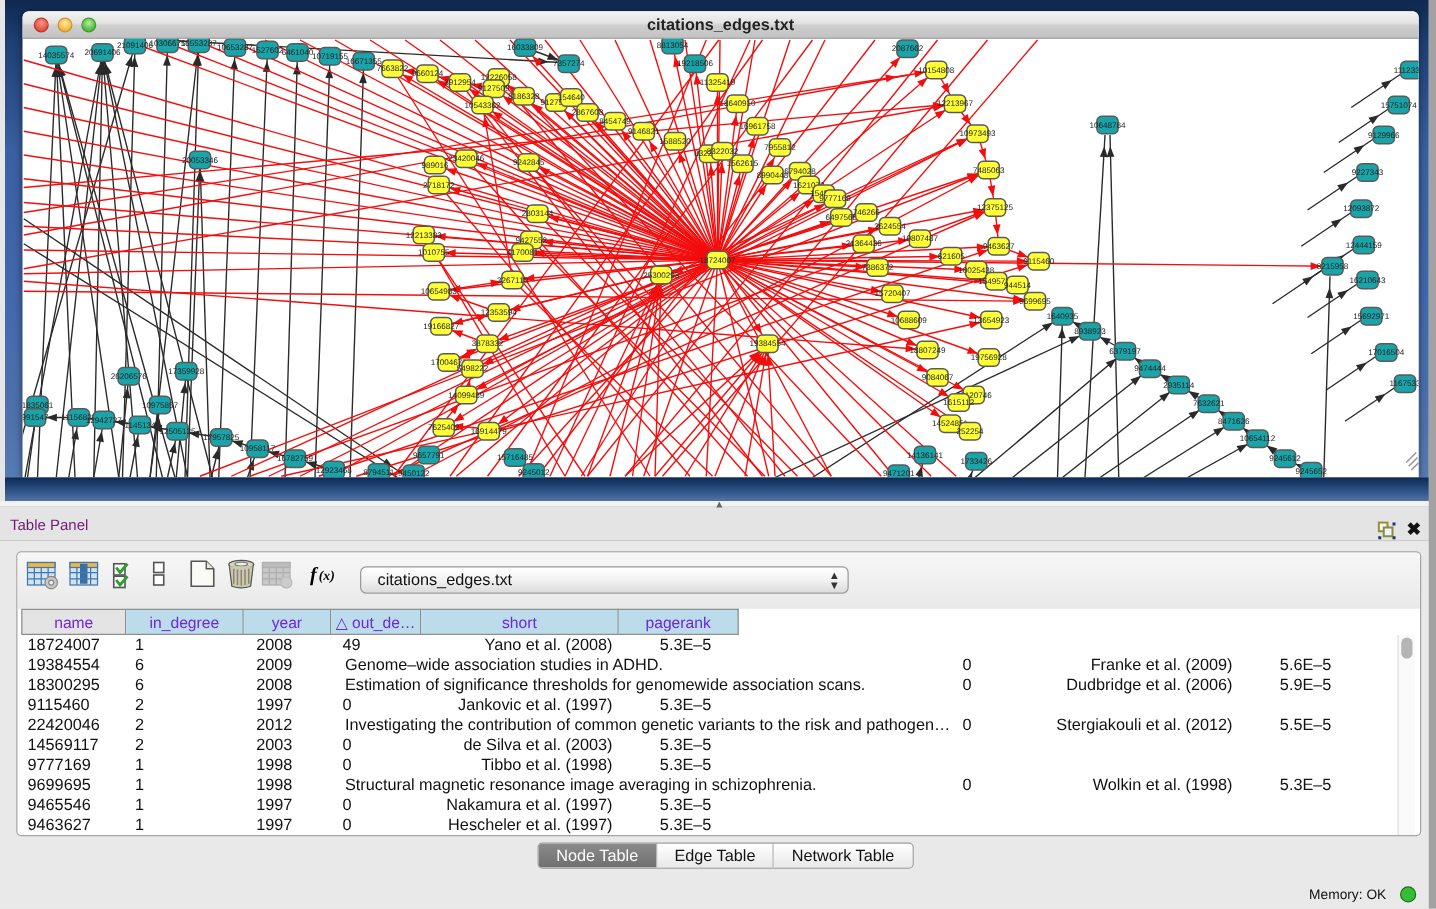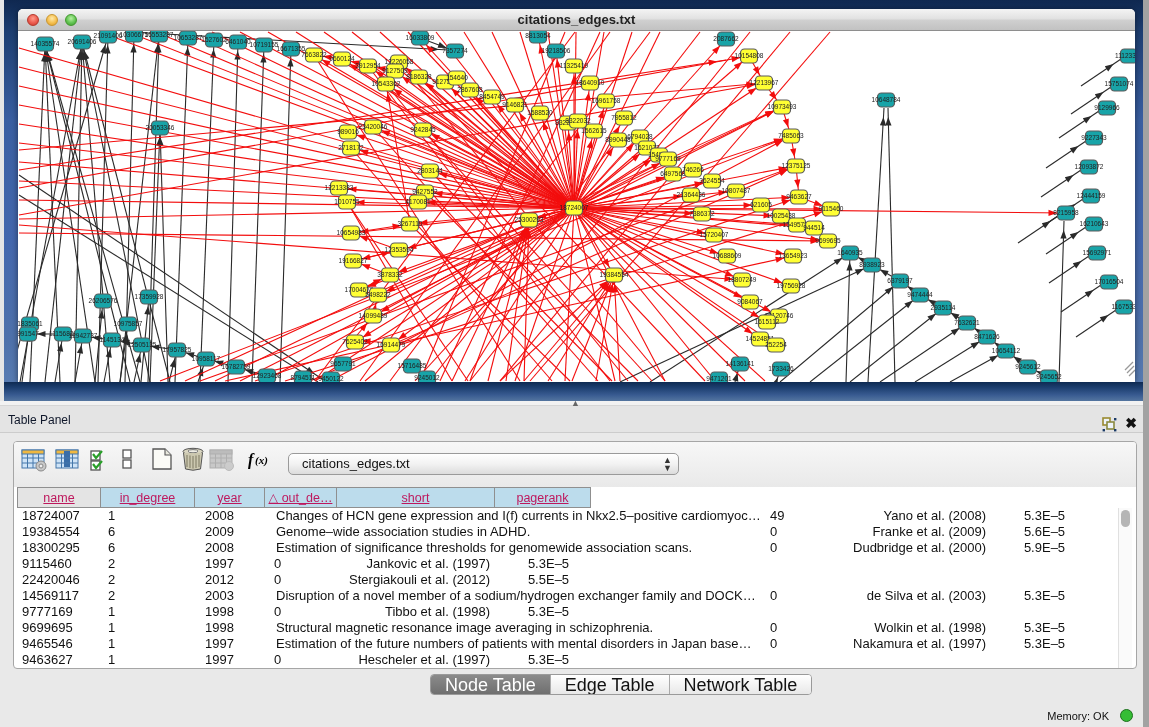--- a/index.html
+++ b/index.html
@@ -11,39 +11,39 @@
   border-bottom:1px solid #8e8e8e; }
 .titlebar .t { display:block; text-align:center; font-size:13px; font-weight:bold; color:#222; line-height:21px; }
 .tl { position:absolute; top:5px; width:12px; height:12px; border-radius:50%; }
 .tl.r { left:9px; background:radial-gradient(circle at 50% 35%, #ff9a8a 0%, #ec5b4e 55%, #c63b2e 100%); border:0.5px solid #b5382c;}
 .tl.y { left:28px; background:radial-gradient(circle at 50% 35%, #ffe9a8 0%, #f5bf4f 55%, #d89b2d 100%); border:0.5px solid #c99630;}
 .tl.g { left:47px; background:radial-gradient(circle at 50% 35%, #b5f0a0 0%, #62c452 55%, #3f9a31 100%); border:0.5px solid #43982f;}
 .band { position:absolute; left:4px; top:382px; width:1139px; height:19px; background:linear-gradient(180deg,#0e2a52 0%,#1d3f70 30%,#3a5c92 70%,#54759f 100%); }
 .panel { position:absolute; left:0; top:401px; width:1149px; height:326px; background:#e9e9e9; }
 .divider { position:absolute; left:0; top:0; width:1149px; height:5px; background:#f2f2f2; border-bottom:1px solid #d6d6d6; }
 .ptitle { position:absolute; left:0; top:5px; width:1149px; height:27px; background:#e4e4e4; border-bottom:1px solid #cccccc; }
-.ptitle .txt { position:absolute; left:8px; top:7px; font-size:12px; color:#0f172a; }
+.ptitle .txt { position:absolute; left:8px; top:7px; font-size:12px; color:#701a75; }
 .pbody { position:absolute; left:0; top:32px; width:1149px; height:294px; background:#e9e9e9; }
 .ibox { position:absolute; left:13px; top:8px; width:1124px; height:228px; background:#ffffff;
   border:1px solid #a6a6a6; border-radius:4px; overflow:hidden; }
 .toolbar { position:absolute; left:0; top:0; width:100%; height:45px; background:linear-gradient(180deg,#f7f7f7,#e9e9e9); }
 .combo { position:absolute; left:274px; top:11px; width:391px; height:22px; border:1px solid #9a9a9a; border-radius:5px;
   background:linear-gradient(180deg,#ffffff 0%,#f2f2f2 50%,#dcdcdc 100%); font-size:13px; color:#111; line-height:20px; padding-left:13px; }
 .combo .arr { position:absolute; right:6px; top:2px; font-size:9px; color:#333; line-height:8px; }
-.thead { position:absolute; left:3px; top:45px; width:1078px; height:21px; display:flex; font-size:12.5px; color:#be185d;text-decoration:underline; }
+.thead { position:absolute; left:3px; top:45px; width:1078px; height:21px; display:flex; font-size:12.5px; color:#6d28d9; }
 .thead div { border-right:1px solid #8f8f8f; border-top:1px solid #8f8f8f; border-bottom:1px solid #8f8f8f; background:#bcdcec; text-align:center; line-height:20px; }
 .thead div:first-child { background:#e4e4e4; border-left:1px solid #8f8f8f; }
 .tbody { position:absolute; left:3px; top:66px; width:1078px; height:162px; background:#fff; font-size:13px; color:#111; overflow:hidden; }
 .tr { display:flex; height:16px; line-height:16px; }
 .c0 { width:84px; padding-left:5px; } .c1 { width:97px; padding-left:7px; } .c2 { width:70px; padding-left:7px; }
 .c3 { width:496px; padding-left:8px; white-space:nowrap; overflow:hidden; }
 .c4 { width:72px; padding-left:6px; } .c5 { width:158px; text-align:right; padding-right:8px; white-space:nowrap; } .c6 { width:96px; padding-left:5px;text-align:center; }
 .vscroll { position:absolute; right:4px; top:66px; width:14px; height:160px; background:#fafafa; border-left:1px solid #e0e0e0; }
 .vthumb { position:absolute; left:2px; top:2px; width:9px; height:17px; background:#b5b5b5; border-radius:5px; }
-.tabs { position:absolute; left:430px; top:241px; height:21px; display:flex; font-size:18px;
+.tabs { position:absolute; left:430px; top:241px; height:21px; display:flex; font-size:13px;
   border:1px solid #9a9a9a; border-radius:4px; overflow:hidden; background:#fff; }
 .tabs div { padding:0 14px; line-height:20px; border-right:1px solid #aaa; background:linear-gradient(180deg,#ffffff,#e8e8e8); color:#111; }
 .tabs div:last-child { border-right:none; }
 .tabs .sel { background:linear-gradient(180deg,#8b8b8b,#6f6f6f); color:#fff; }
 .status { position:absolute; left:0; top:700px; width:1149px; height:27px; background:#e9e9e9; }
 .status .m { position:absolute; right:40px; top:10px; font-size:11px; color:#111; }
 .status .dot { position:absolute; right:16px; top:9px; width:13px; height:13px; border-radius:50%; background:#35bd35; border:1px solid #1d701d; }
 .appedge-r { position:absolute; right:0; top:0; width:6px; height:727px; background:#a2a2a2; }
 .float-ic { position:absolute; right:32px; top:11px; width:15px; height:15px; }
 .close-ic { position:absolute; right:12px; top:9px; font-size:14px; font-weight:bold; color:#111; }
@@ -878,64 +878,63 @@
           <div style="width:70px">year</div>
           <div style="width:72px">△ out_de…</div>
           <div style="width:158px">short</div>
           <div style="width:96px">pagerank</div>
       </div>
       <div class="tbody">
 <div class="tr">
             <div class="c0">18724007</div>
             <div class="c1">1</div>
             <div class="c2">2008</div>
-            <div class="c3">Changes of HCN gene expression and I(f) currents in Nkx2.5–positive cardiomyoc…</div>
             <div class="c4">49</div>
             <div class="c5">Yano et al. (2008)</div>
             <div class="c6">5.3E–5</div>
           </div>
 <div class="tr">
             <div class="c0">19384554</div>
             <div class="c1">6</div>
             <div class="c2">2009</div>
             <div class="c3">Genome–wide association studies in ADHD.</div>
             <div class="c4">0</div>
             <div class="c5">Franke et al. (2009)</div>
             <div class="c6">5.6E–5</div>
           </div>
 <div class="tr">
             <div class="c0">18300295</div>
             <div class="c1">6</div>
             <div class="c2">2008</div>
             <div class="c3">Estimation of significance thresholds for genomewide association scans.</div>
             <div class="c4">0</div>
-            <div class="c5">Dudbridge et al. (2000)</div>
+            <div class="c5">Dudbridge et al. (2006)</div>
             <div class="c6">5.9E–5</div>
           </div>
 <div class="tr">
             <div class="c0">9115460</div>
             <div class="c1">2</div>
             <div class="c2">1997</div>
             <div class="c4">0</div>
             <div class="c5">Jankovic et al. (1997)</div>
             <div class="c6">5.3E–5</div>
           </div>
 <div class="tr">
             <div class="c0">22420046</div>
             <div class="c1">2</div>
             <div class="c2">2012</div>
+            <div class="c3">Investigating the contribution of common genetic variants to the risk and pathogen…</div>
             <div class="c4">0</div>
             <div class="c5">Stergiakouli et al. (2012)</div>
             <div class="c6">5.5E–5</div>
           </div>
 <div class="tr">
             <div class="c0">14569117</div>
             <div class="c1">2</div>
             <div class="c2">2003</div>
-            <div class="c3">Disruption of a novel member of a sodium/hydrogen exchanger family and DOCK…</div>
             <div class="c4">0</div>
             <div class="c5">de Silva et al. (2003)</div>
             <div class="c6">5.3E–5</div>
           </div>
 <div class="tr">
             <div class="c0">9777169</div>
             <div class="c1">1</div>
             <div class="c2">1998</div>
             <div class="c4">0</div>
             <div class="c5">Tibbo et al. (1998)</div>
@@ -947,21 +946,20 @@
             <div class="c2">1998</div>
             <div class="c3">Structural magnetic resonance image averaging in schizophrenia.</div>
             <div class="c4">0</div>
             <div class="c5">Wolkin et al. (1998)</div>
             <div class="c6">5.3E–5</div>
           </div>
 <div class="tr">
             <div class="c0">9465546</div>
             <div class="c1">1</div>
             <div class="c2">1997</div>
-            <div class="c3">Estimation of the future numbers of patients with mental disorders in Japan base…</div>
             <div class="c4">0</div>
             <div class="c5">Nakamura et al. (1997)</div>
             <div class="c6">5.3E–5</div>
           </div>
 <div class="tr">
             <div class="c0">9463627</div>
             <div class="c1">1</div>
             <div class="c2">1997</div>
             <div class="c4">0</div>
             <div class="c5">Hescheler et al. (1997)</div>

